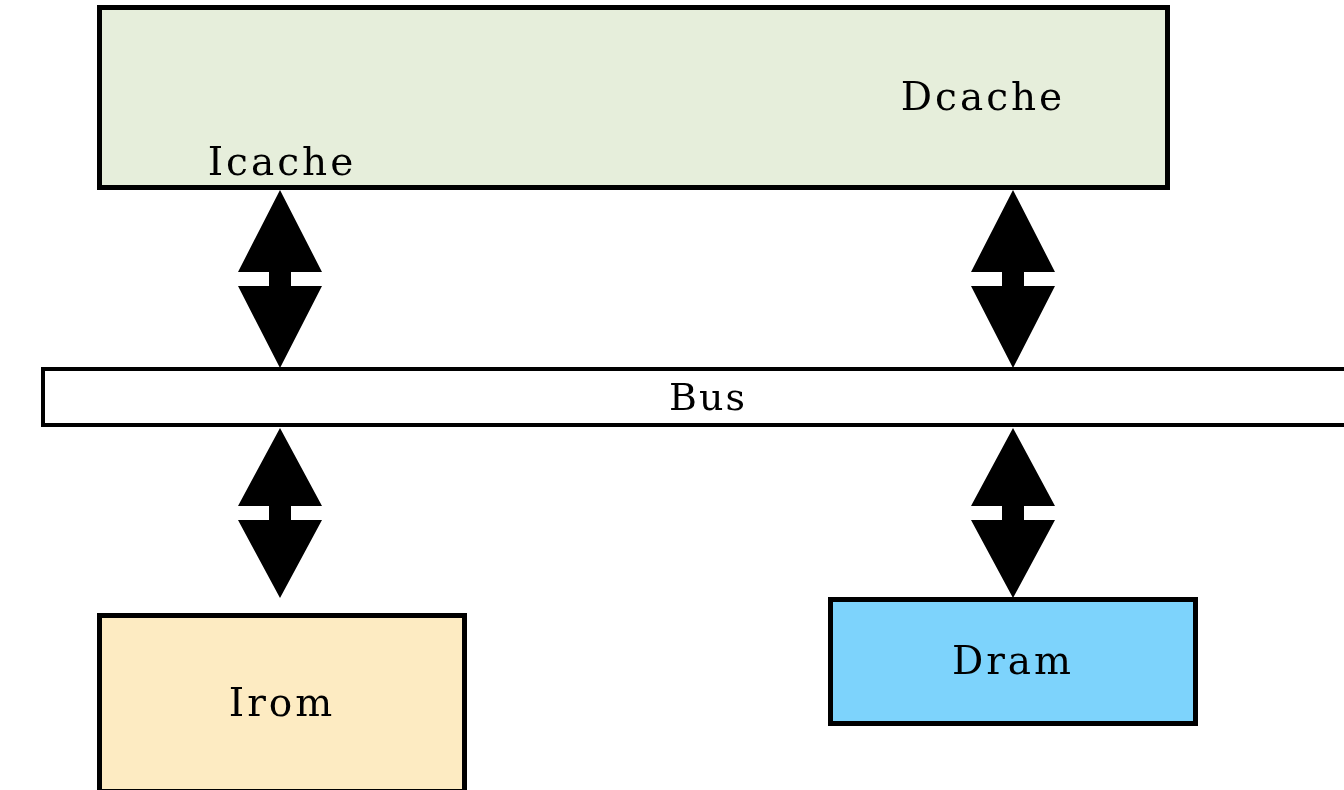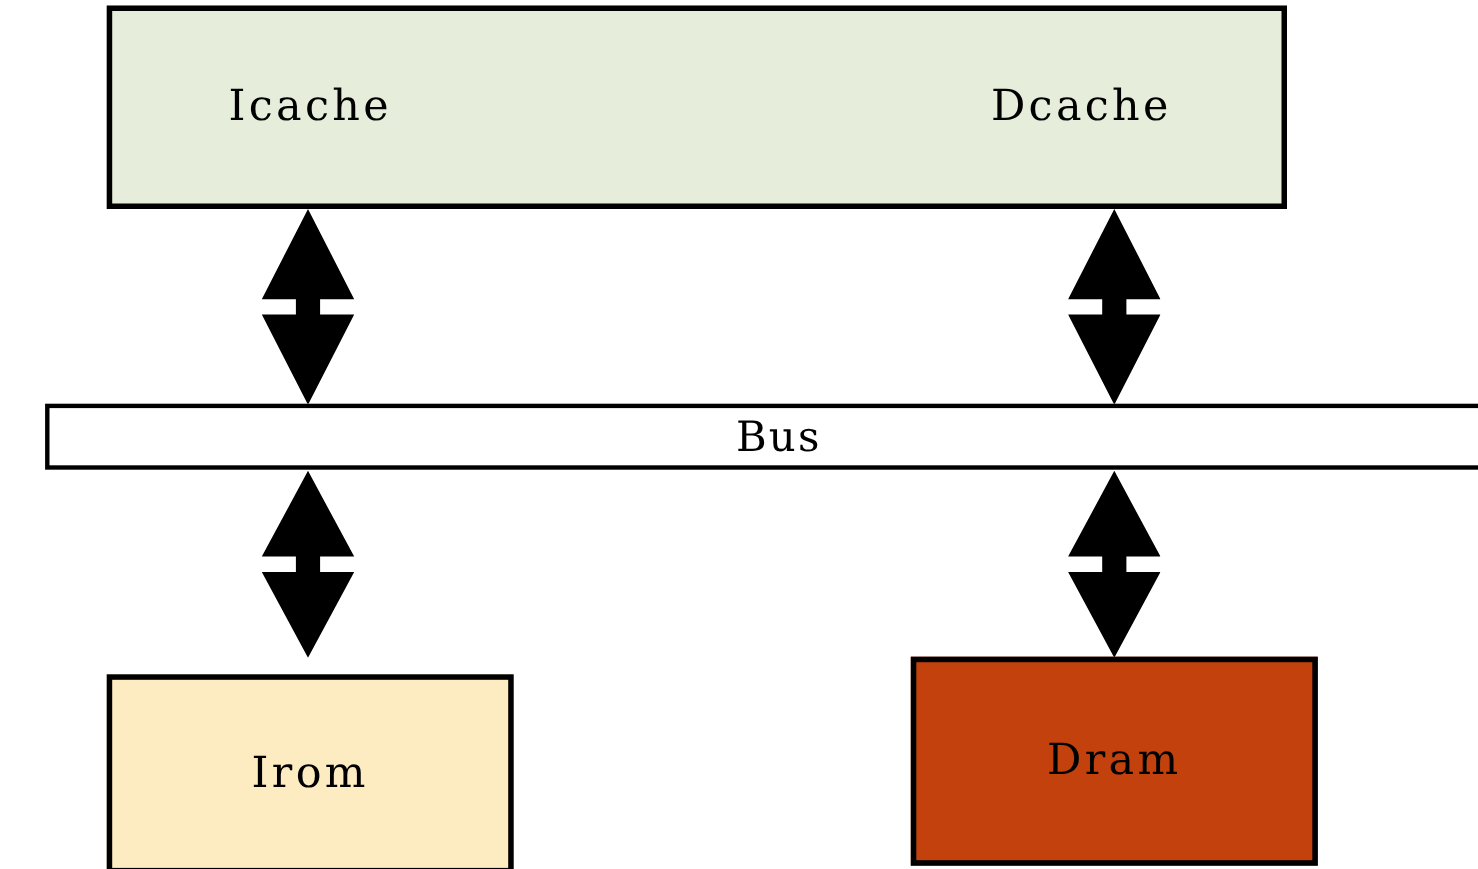--- a/index.html
+++ b/index.html
@@ -46,21 +46,21 @@
   }
   .cell {
     position: absolute;
     top: 0;
     height: 100%;
     display: flex;
     align-items: center;
     justify-content: center;
     box-sizing: border-box;
   }
-  #cell-icache  { left: 0px;   width: 360px; }
+  #cell-icache  { left: 0px;   width: 360px; align-items: flex-end; }
   #cell-core    { left: 360px; width: 339px; border-left: 5px solid #000; border-right: 5px solid #000; }
   #cell-dcache  { left: 699px; width: 364px; }
 
   .label-lg {
     font-size: 39px;
     letter-spacing: 3px;
   }
   .label-core {
     font-size: 39px;
     letter-spacing: 3px;
@@ -86,22 +86,22 @@
     left: 97px;
     top: 613px;
     width: 370px;
     height: 181px;
     background: #fdebc2;
   }
   #dram {
     left: 828px;
     top: 597px;
     width: 370px;
-    height: 190px;
-    background: #c2410c;
+    height: 129px;
+    background: #7dd3fc;
   }
 
   
   .darrow {
     position: absolute;
     display: block;
   }
   .darrow svg { display: block; }
 </style>
 </head>

